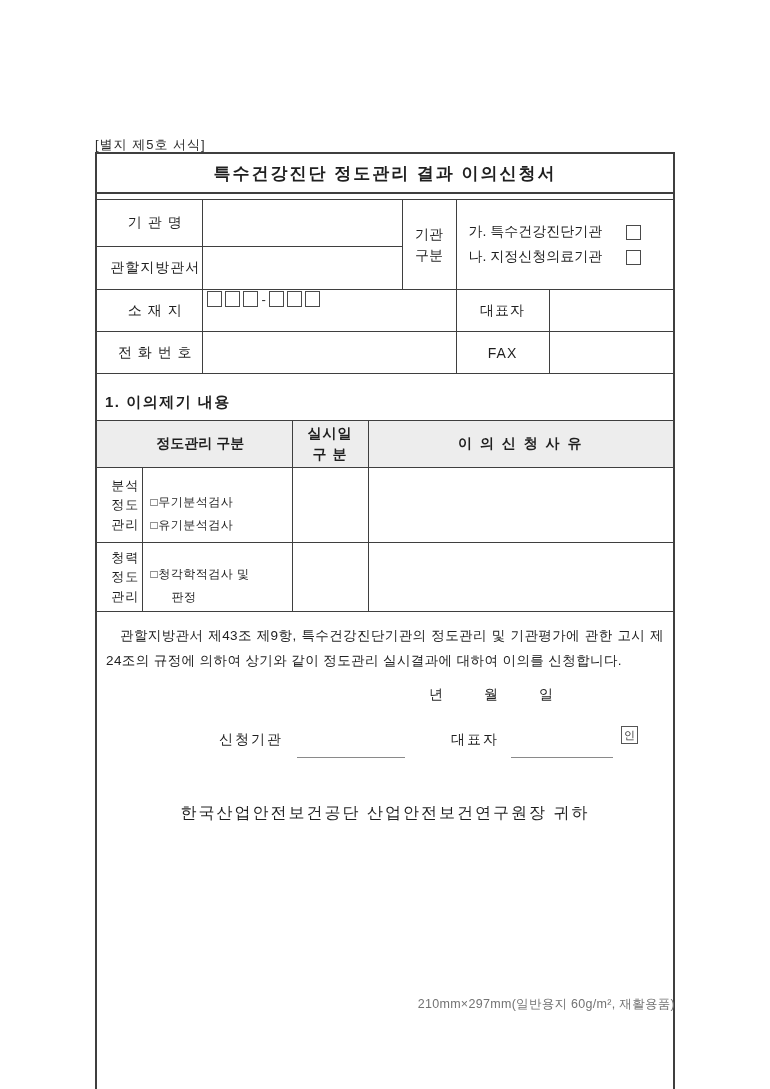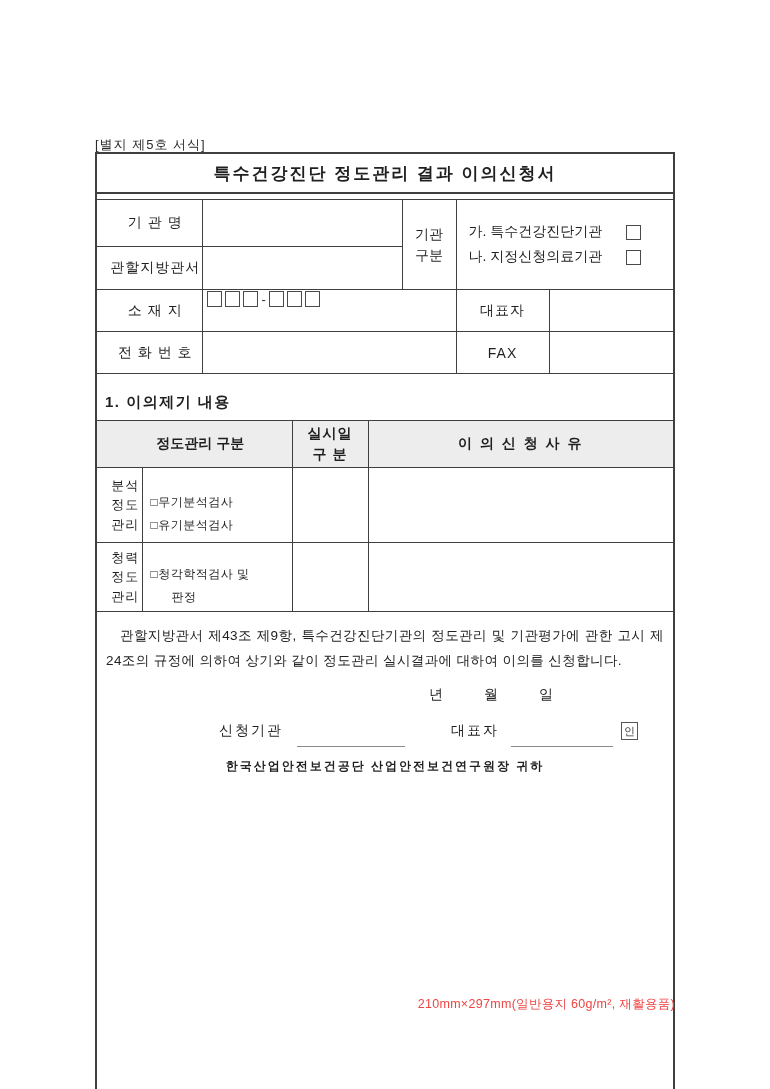--- a/index.html
+++ b/index.html
@@ -54,33 +54,33 @@
   .cat-cell{font-size:13px;text-align:center;line-height:1.5;letter-spacing:1px;}
   .items-cell{vertical-align:middle;padding:20px 4px 2px 8px;font-size:12px;}
   .item-line{line-height:1.9;letter-spacing:0.5px;white-space:nowrap;}
   .item-line.indent{padding-left:21px;}
   
   .declaration{
     margin:6px 9px 0 9px;padding-top:6px;font-size:13.5px;line-height:1.85;
     letter-spacing:0.4px;text-indent:14px;text-align:justify;color:#222;
   }
   .date-row{display:flex;gap:40px;margin:12px 0 0 332px;font-size:14px;letter-spacing:1px;height:20px;}
-  .sig-row{display:flex;align-items:flex-start;margin:16px 0 0 0;height:36px;}
+  .sig-row{display:flex;align-items:flex-end;margin:16px 0 0 0;height:36px;}
   .sig-label{font-size:14px;letter-spacing:2px;margin-bottom:9px;}
   .sig-label.first{margin-left:122px;}
   .sig-label.second{margin-left:46px;}
   .sigline{border-bottom:1.5px solid #8a8a8a;height:24px;}
   .sigline.one{width:108px;margin-left:14px;}
   .sigline.two{width:102px;margin-left:12px;}
   .seal{
     display:inline-block;border:1px solid #555;font-size:11px;line-height:1;
     padding:3px 2px 2px 2px;margin:0 0 14px 8px;color:#333;
   }
-  .recipient{text-align:center;font-size:12px;font-weight:bold;letter-spacing:2px;}
-  .footer-note{position:absolute;right:95px;top:996px;font-size:12.5px;color:#ef4444;letter-spacing:0.3px;}
+  .recipient{margin-top:45px;text-align:center;font-size:16px;font-weight:normal;letter-spacing:2px;}
+  .footer-note{position:absolute;right:95px;top:996px;font-size:12.5px;color:#737373;letter-spacing:0.3px;}
 </style>
 </head>
 <body>
 
 <div class="corner-label">[별지 제5호 서식]</div>
 
 <div class="form-box">
 
   <div class="title-bar">특수건강진단 정도관리 결과 이의신청서</div>
 

